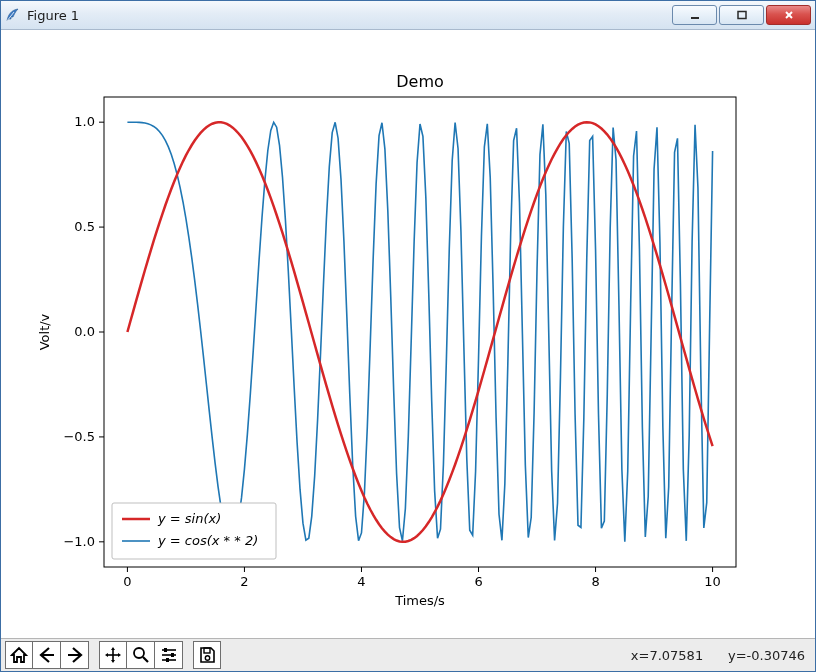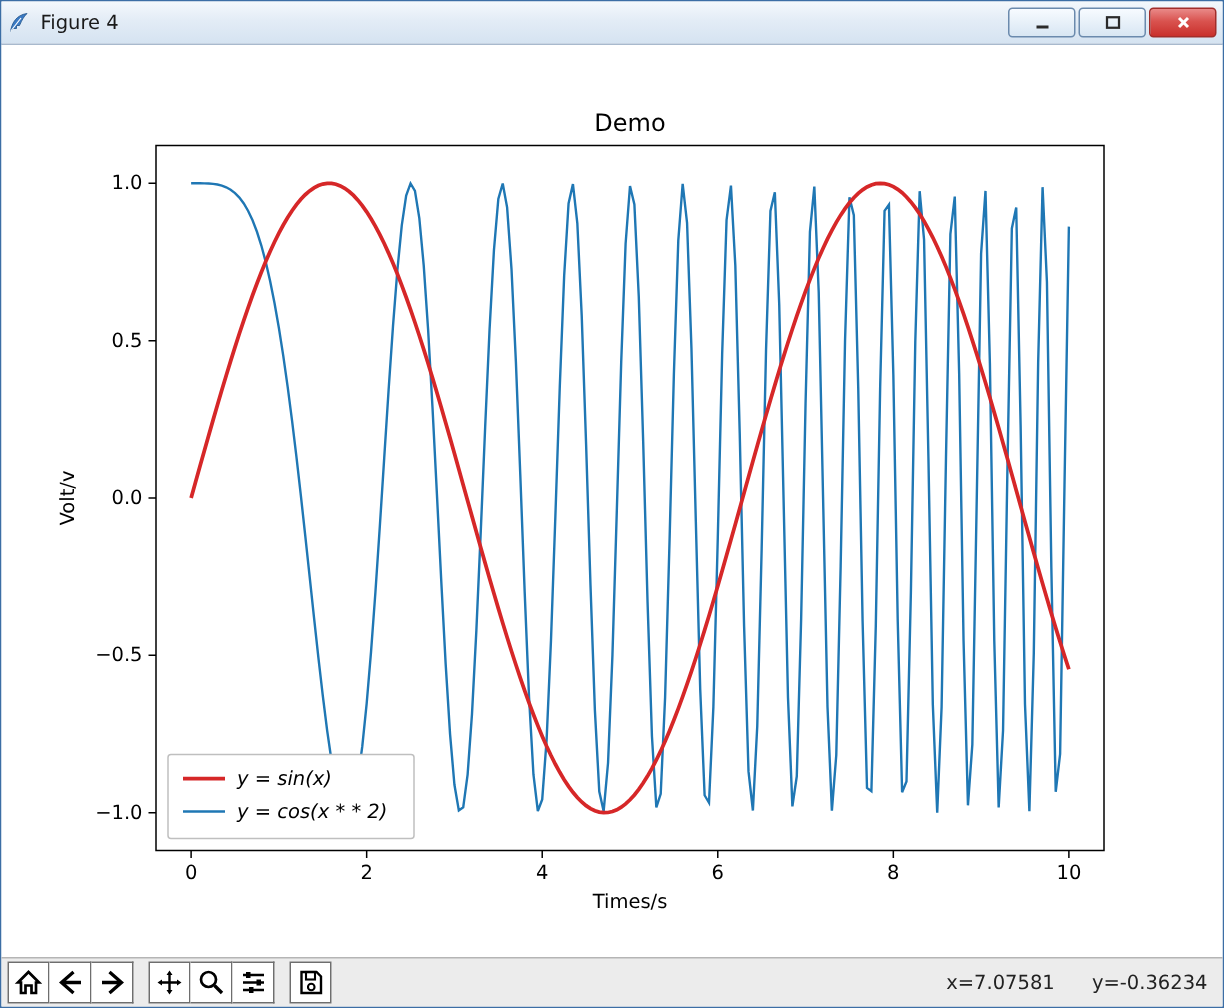--- a/index.html
+++ b/index.html
@@ -105,21 +105,21 @@
 
 <div class="window">
 
   <div class="titlebar">
     <span class="app-icon">
       <svg width="16" height="16" viewBox="0 0 16 16">
         <path d="M2 14 C3 8 6 3 13 2 C10 5 9 8 8 10 L6 10 L6 12 L4 12 Z" fill="#3b7ac4" stroke="#2a5b90" stroke-width="0.6"></path>
         <path d="M2 14 L9 5" stroke="#fff" stroke-width="0.8"></path>
       </svg>
     </span>
-    <span class="title-text">Figure 4</span>
+    <span class="title-text">Figure 1</span>
     <span class="spacer"></span>
     <div class="win-buttons">
       <div class="win-btn">
         <svg width="12" height="12" viewBox="0 0 12 12">
             <line x1="2" y1="9" x2="10" y2="9" stroke="#2a2a2a" stroke-width="2"></line>
           </svg>
       </div>
       <div class="win-btn">
         <svg width="12" height="12" viewBox="0 0 12 12">
             <rect x="2" y="2.5" width="8" height="7" fill="none" stroke="#2a2a2a" stroke-width="1.5"></rect>
@@ -252,15 +252,15 @@
         <span>
           <svg width="20" height="20" viewBox="0 0 20 20">
             <path d="M4 3 L14 3 L17 6 L17 17 L4 17 Z" fill="none" stroke="#000" stroke-width="1.6"></path>
             <rect x="7" y="3" width="6" height="5" fill="none" stroke="#000" stroke-width="1.4"></rect>
             <circle cx="10.5" cy="13" r="2.2" fill="none" stroke="#000" stroke-width="1.4"></circle>
           </svg>
         </span>
       </div>
     </div>
     <span class="spacer"></span>
-    <span class="coord-readout">x=7.07581      y=-0.36234</span>
+    <span class="coord-readout">x=7.07581      y=-0.30746</span>
   </div>
 </div>
 
 </body></html>

